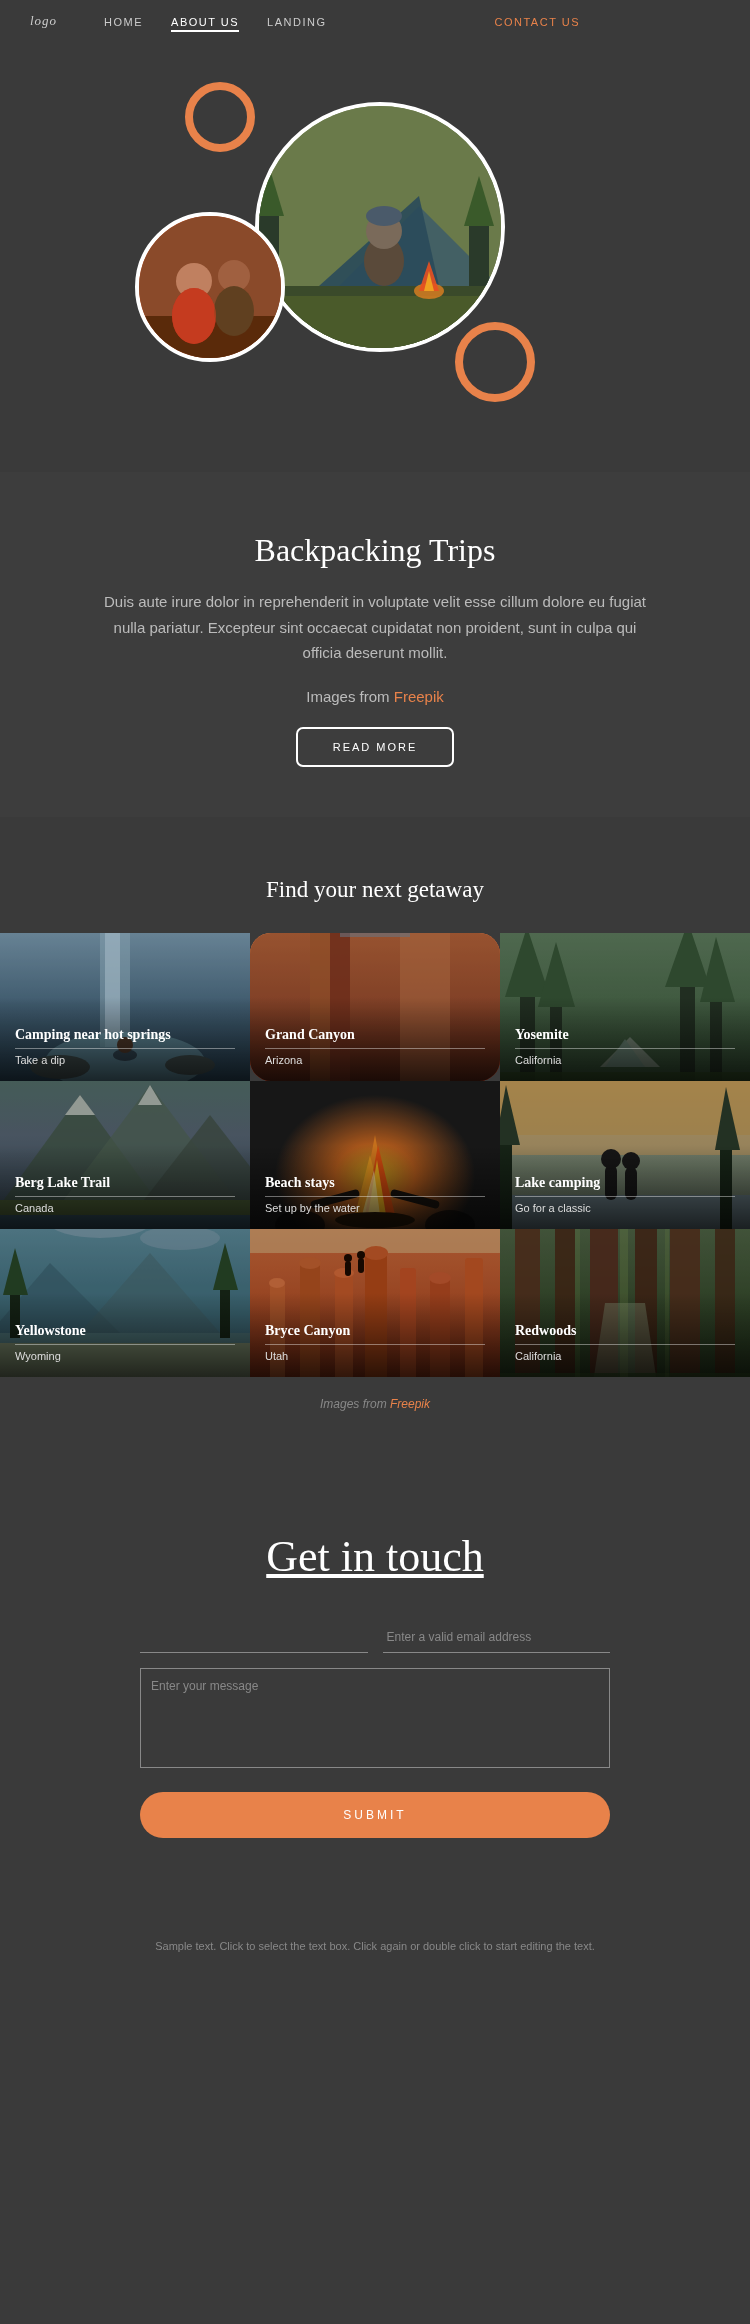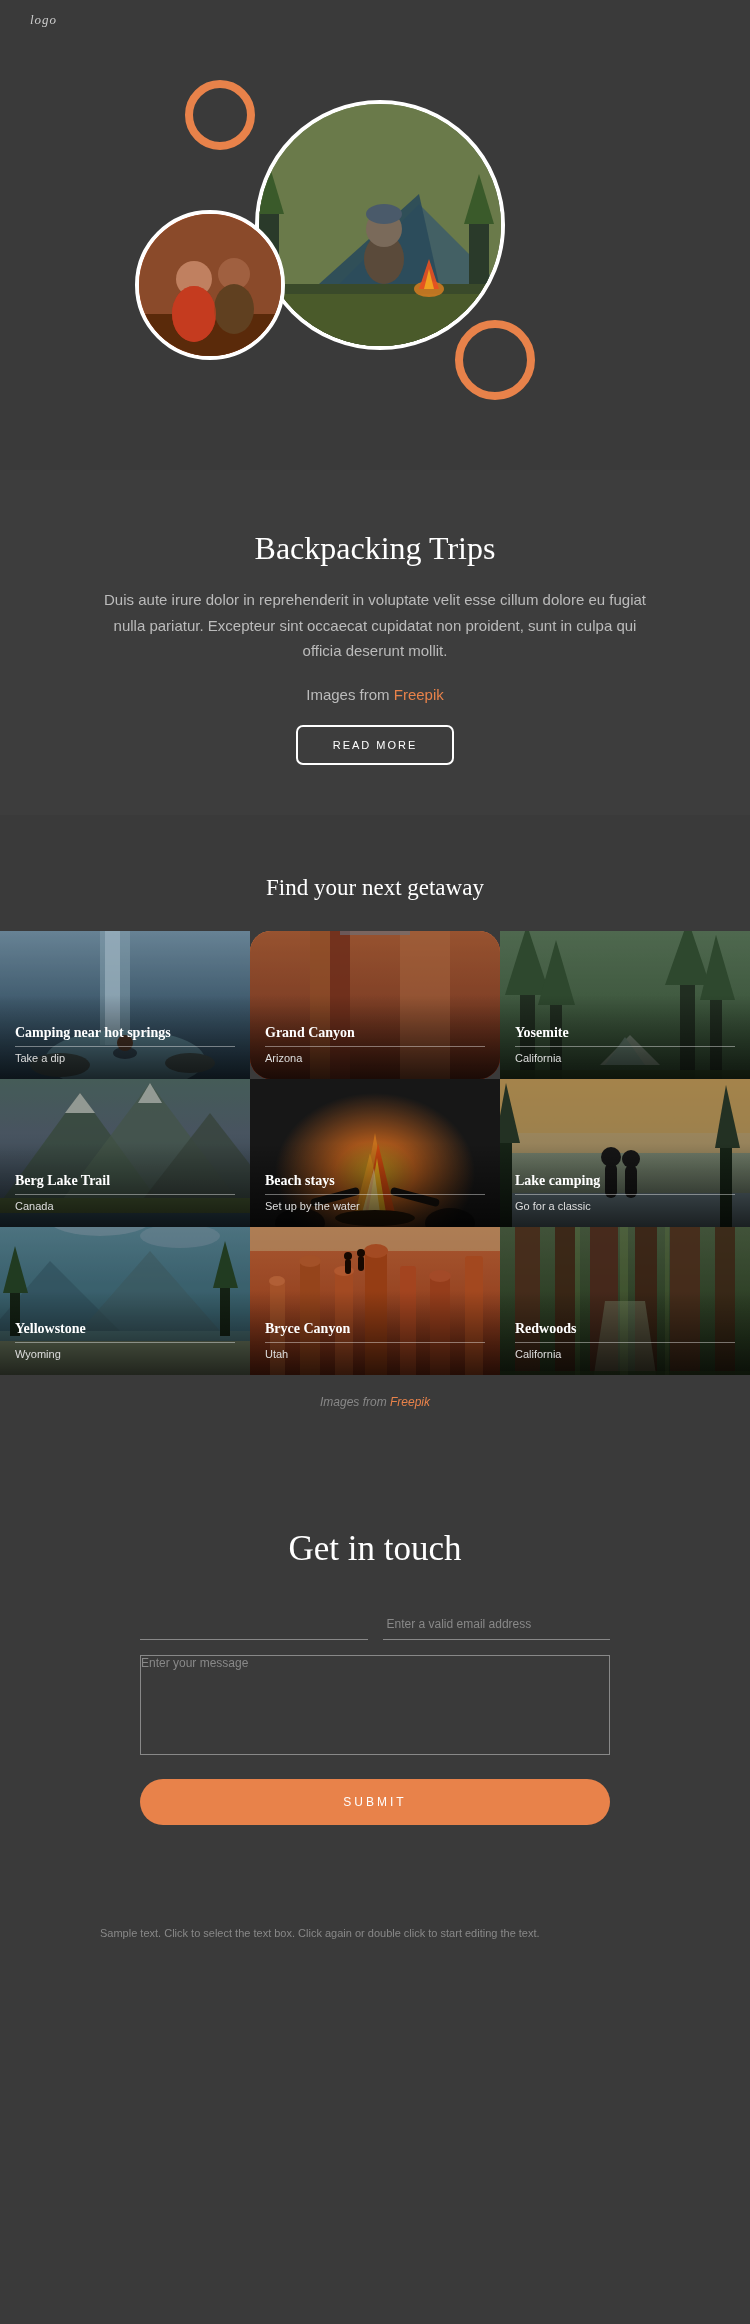--- a/index.html
+++ b/index.html
@@ -251,24 +251,25 @@
       text-decoration: none;
     }
 
     
     .contact {
       background: #3a3a3a;
       padding: 60px 140px 80px;
       text-align: center;
     }
     .contact h2 {
-      font-size: 35px;
+      font-size: 44px;
       font-weight: 400;
       color: #fff;
       margin-bottom: 40px;
+      text-decoration: underline;
     }
     .form-row {
       display: flex;
       gap: 15px;
       margin-bottom: 15px;
     }
     .form-field {
       flex: 1;
     }
     .form-field input,
@@ -290,20 +291,21 @@
     .textarea-row {
       margin-bottom: 20px;
     }
     .textarea-row textarea {
       width: 100%;
       background: transparent;
       border: 1px solid #888;
       color: #ccc;
       font-family: Arial, sans-serif;
       font-size: 12px;
+      padding: 10px;
       height: 100px;
       resize: none;
       outline: none;
     }
     .textarea-row textarea::placeholder {
       color: #888;
     }
     .submit-btn {
       width: 100%;
       background: #e8824a;
@@ -315,33 +317,40 @@
       letter-spacing: 3px;
       text-transform: uppercase;
       cursor: pointer;
       border-radius: 30px;
     }
 
     
     .footer {
       background: #3a3a3a;
       padding: 20px 100px 30px;
+      text-align: center;
     }
     .footer p {
       font-family: Arial, sans-serif;
       font-size: 11px;
       color: #888;
       line-height: 1.6;
     }
   </style>
 </head>
 <body>
 
 <nav>
   <span class="nav-logo">logo</span>
+  <ul class="nav-links">
+    <li><a href="#">HOME</a></li>
+    <li><a href="#" class="active">ABOUT US</a></li>
+    <li><a href="#">LANDING</a></li>
+    <li><a href="#" class="contact">CONTACT US</a></li>
+  </ul>
 </nav>
 
 <section class="hero">
   <div class="hero-circles">
 
     <div class="deco-ring r1"></div>
     <div class="deco-ring r2"></div>
 
     <div class="circle-main large photo-camping-main">
       <svg width="250" height="250" viewBox="0 0 250 250">

